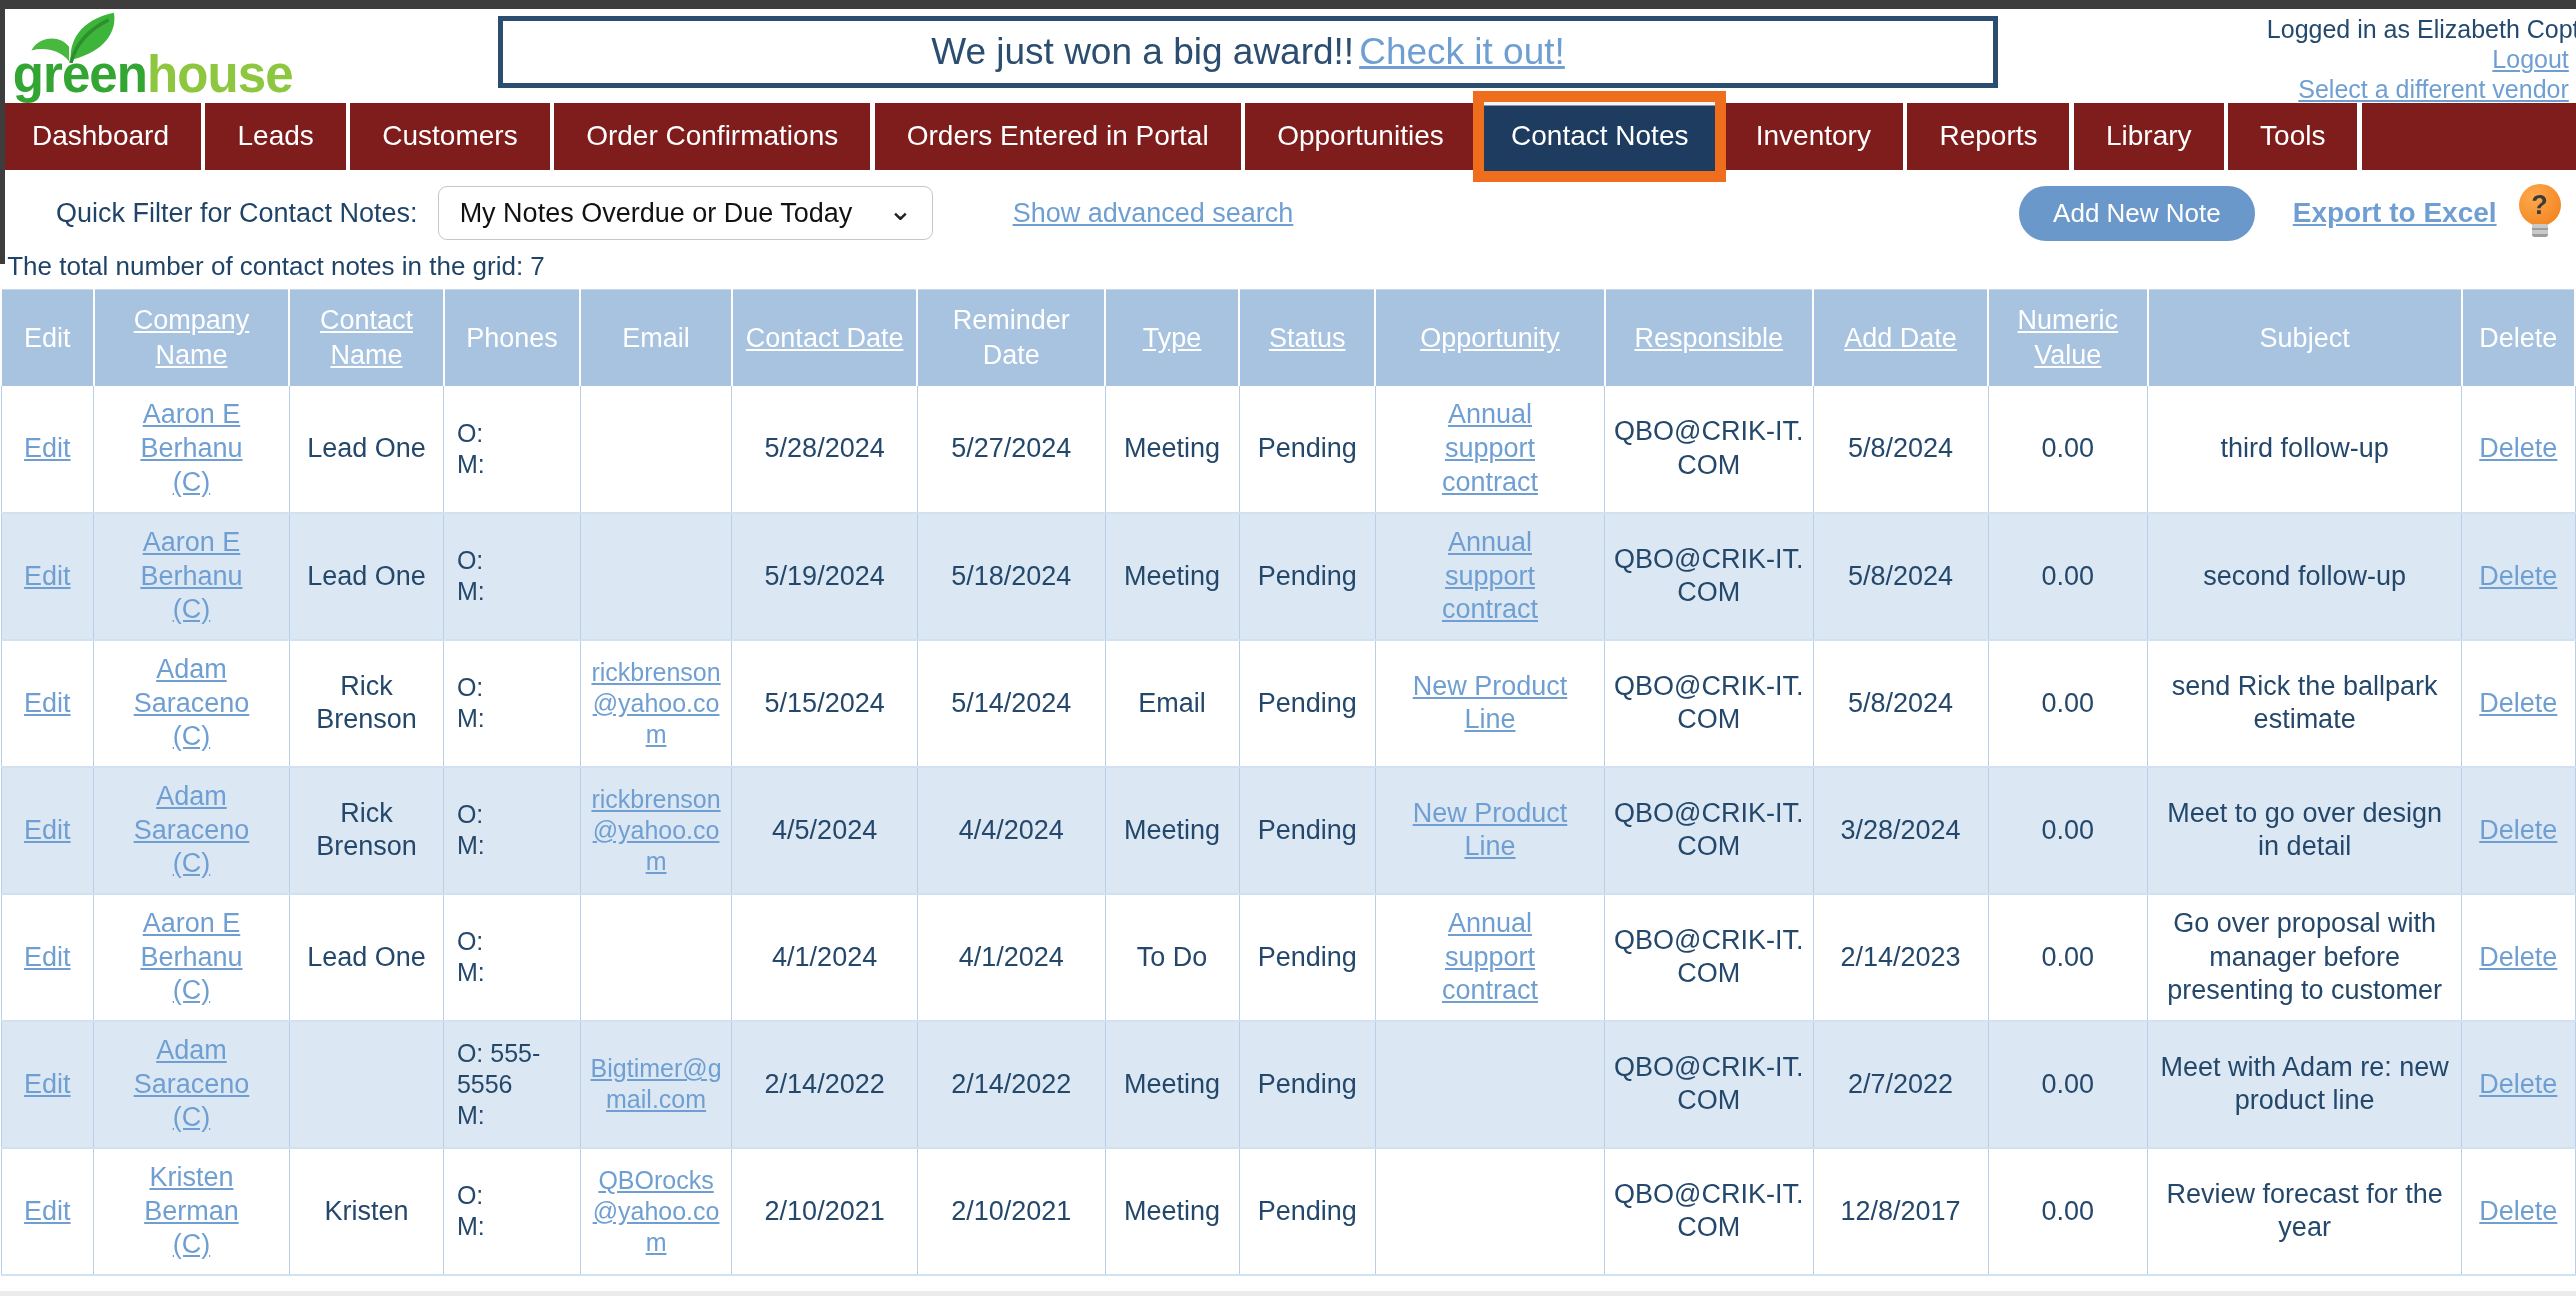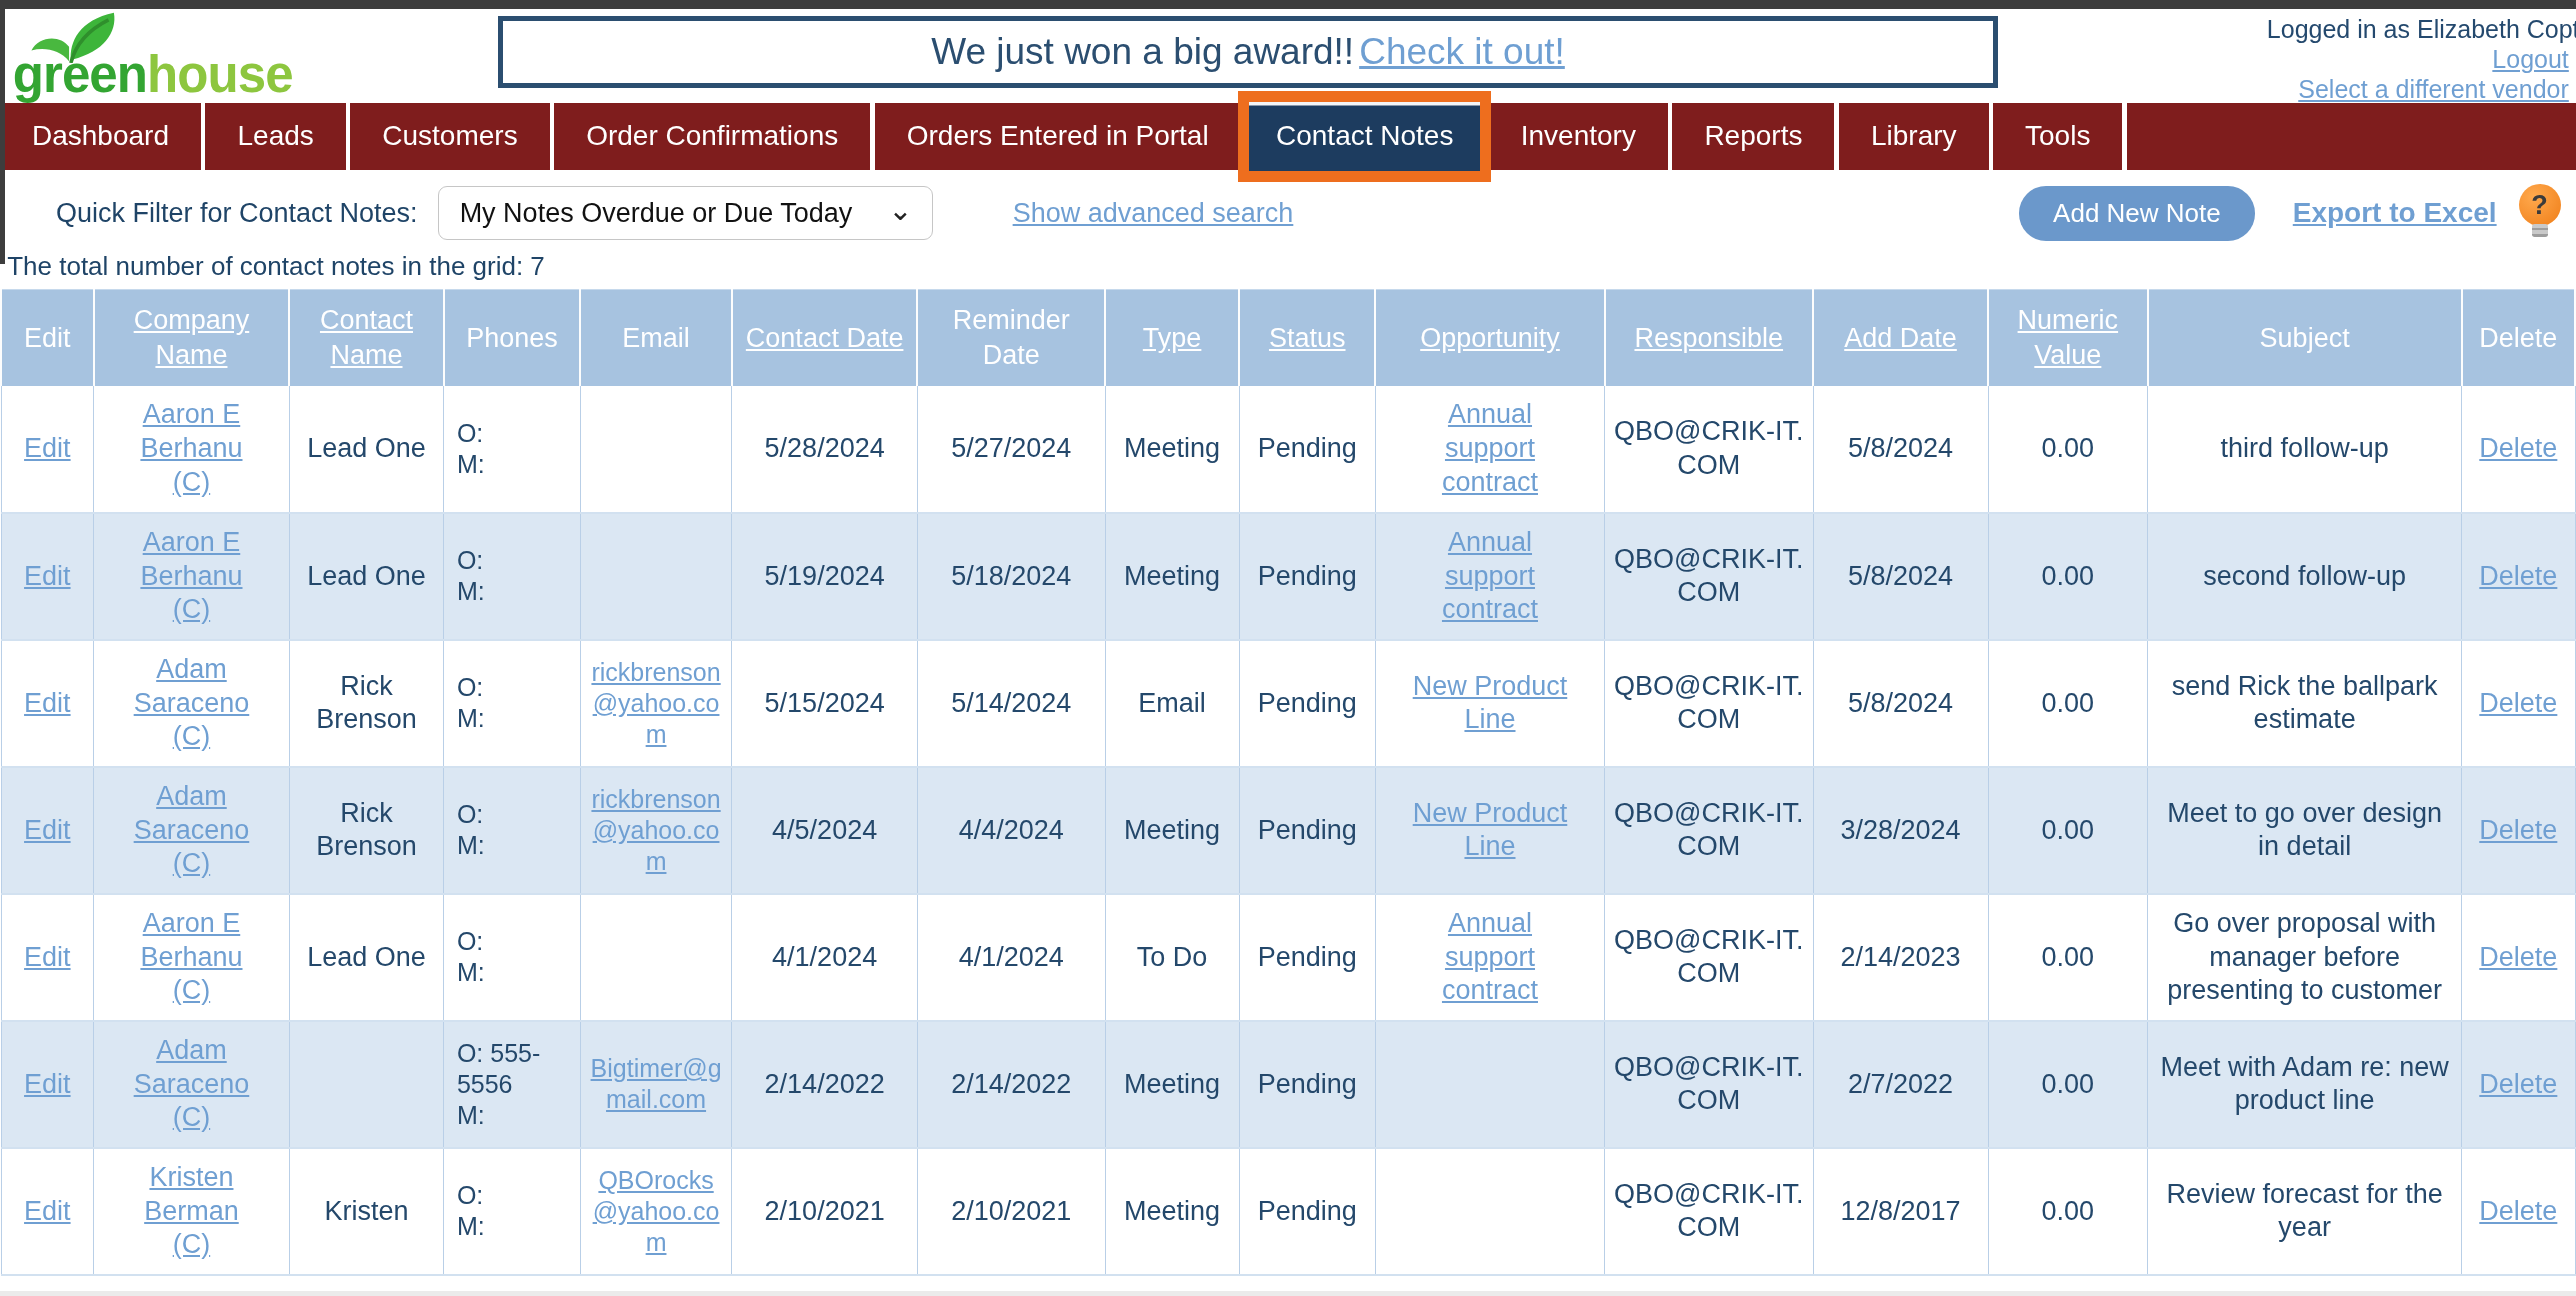--- a/index.html
+++ b/index.html
@@ -104,20 +104,21 @@
     <div><a class="lnk">Select a different vendor</a></div>
   </div>
 </header>
 
 <nav id="nav">
     <div class="tab">Dashboard</div>
     <div class="tab">Leads</div>
     <div class="tab">Customers</div>
     <div class="tab">Order Confirmations</div>
     <div class="tab">Orders Entered in Portal</div>
+    <div class="tab">Opportunities</div>
     <div class="tab active">Contact Notes</div>
     <div class="tab">Inventory</div>
     <div class="tab">Reports</div>
     <div class="tab">Library</div>
     <div class="tab">Tools</div>
     <div class="tab filler"></div>
   </nav>
 
 <div class="filter-row">
   <span class="filter-label">Quick Filter for Contact Notes:</span>

